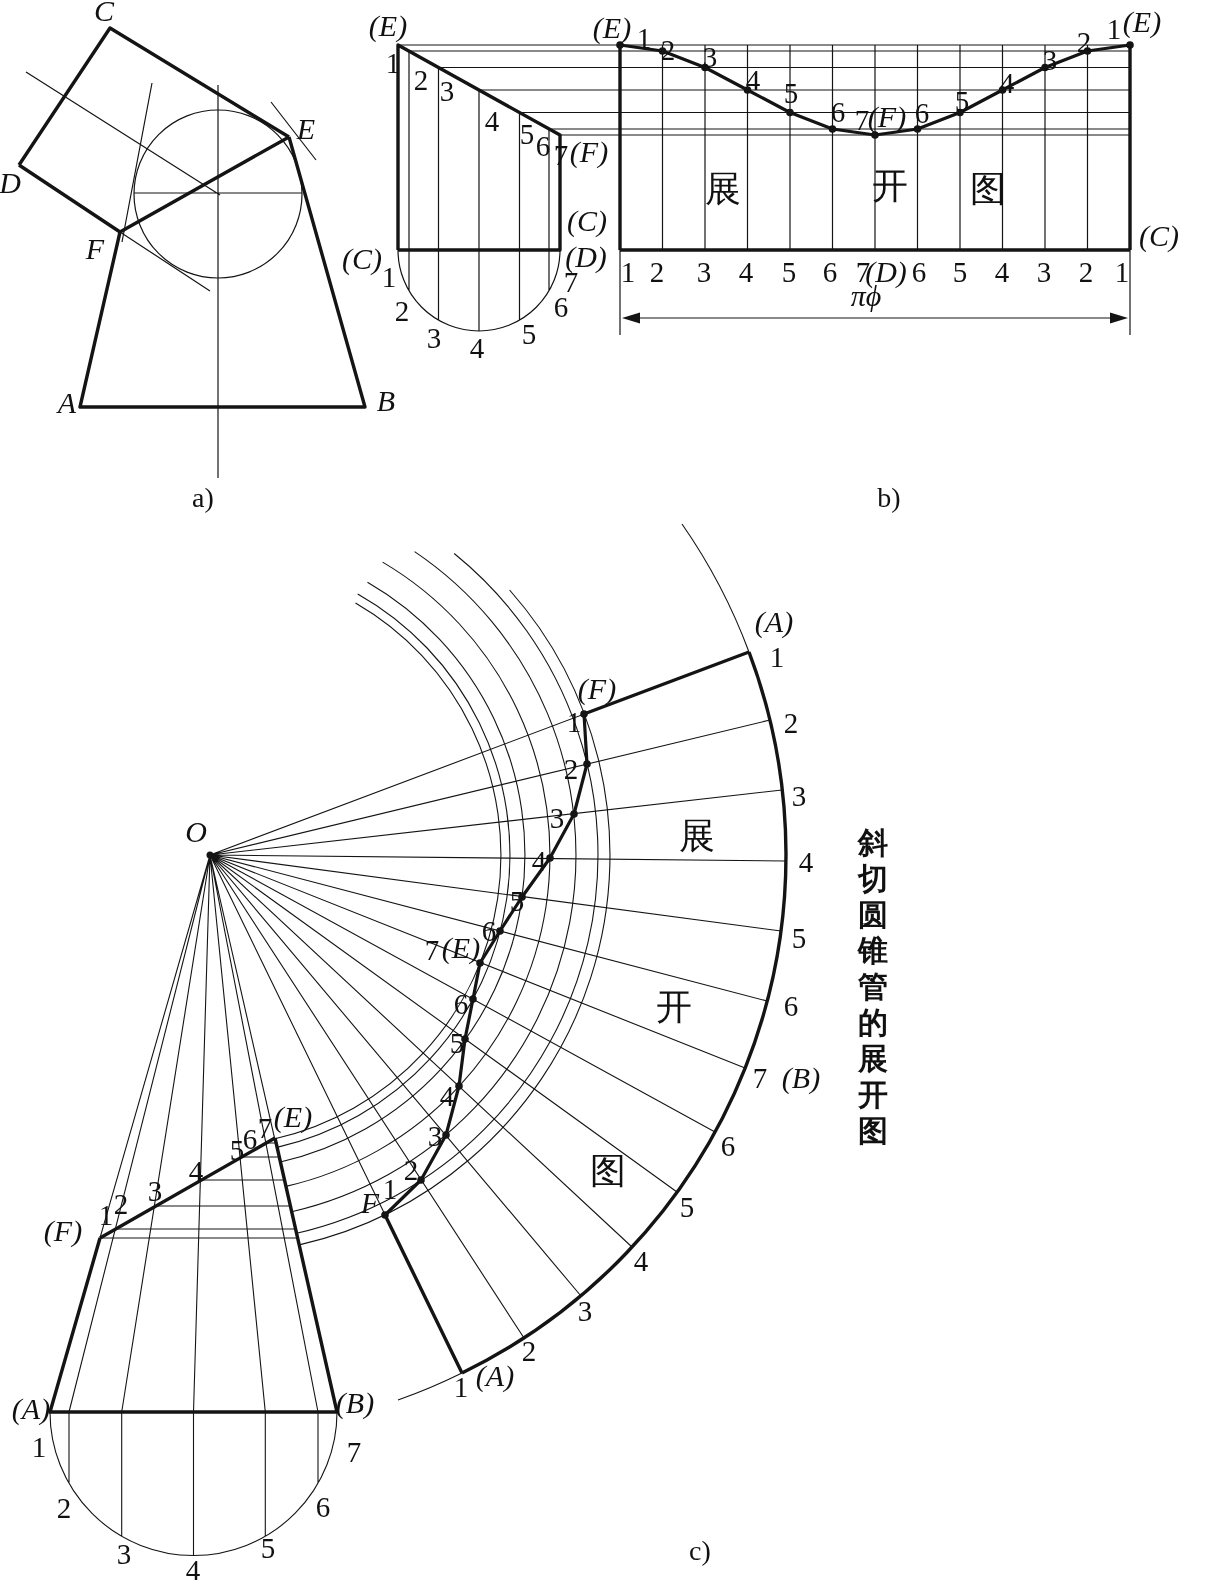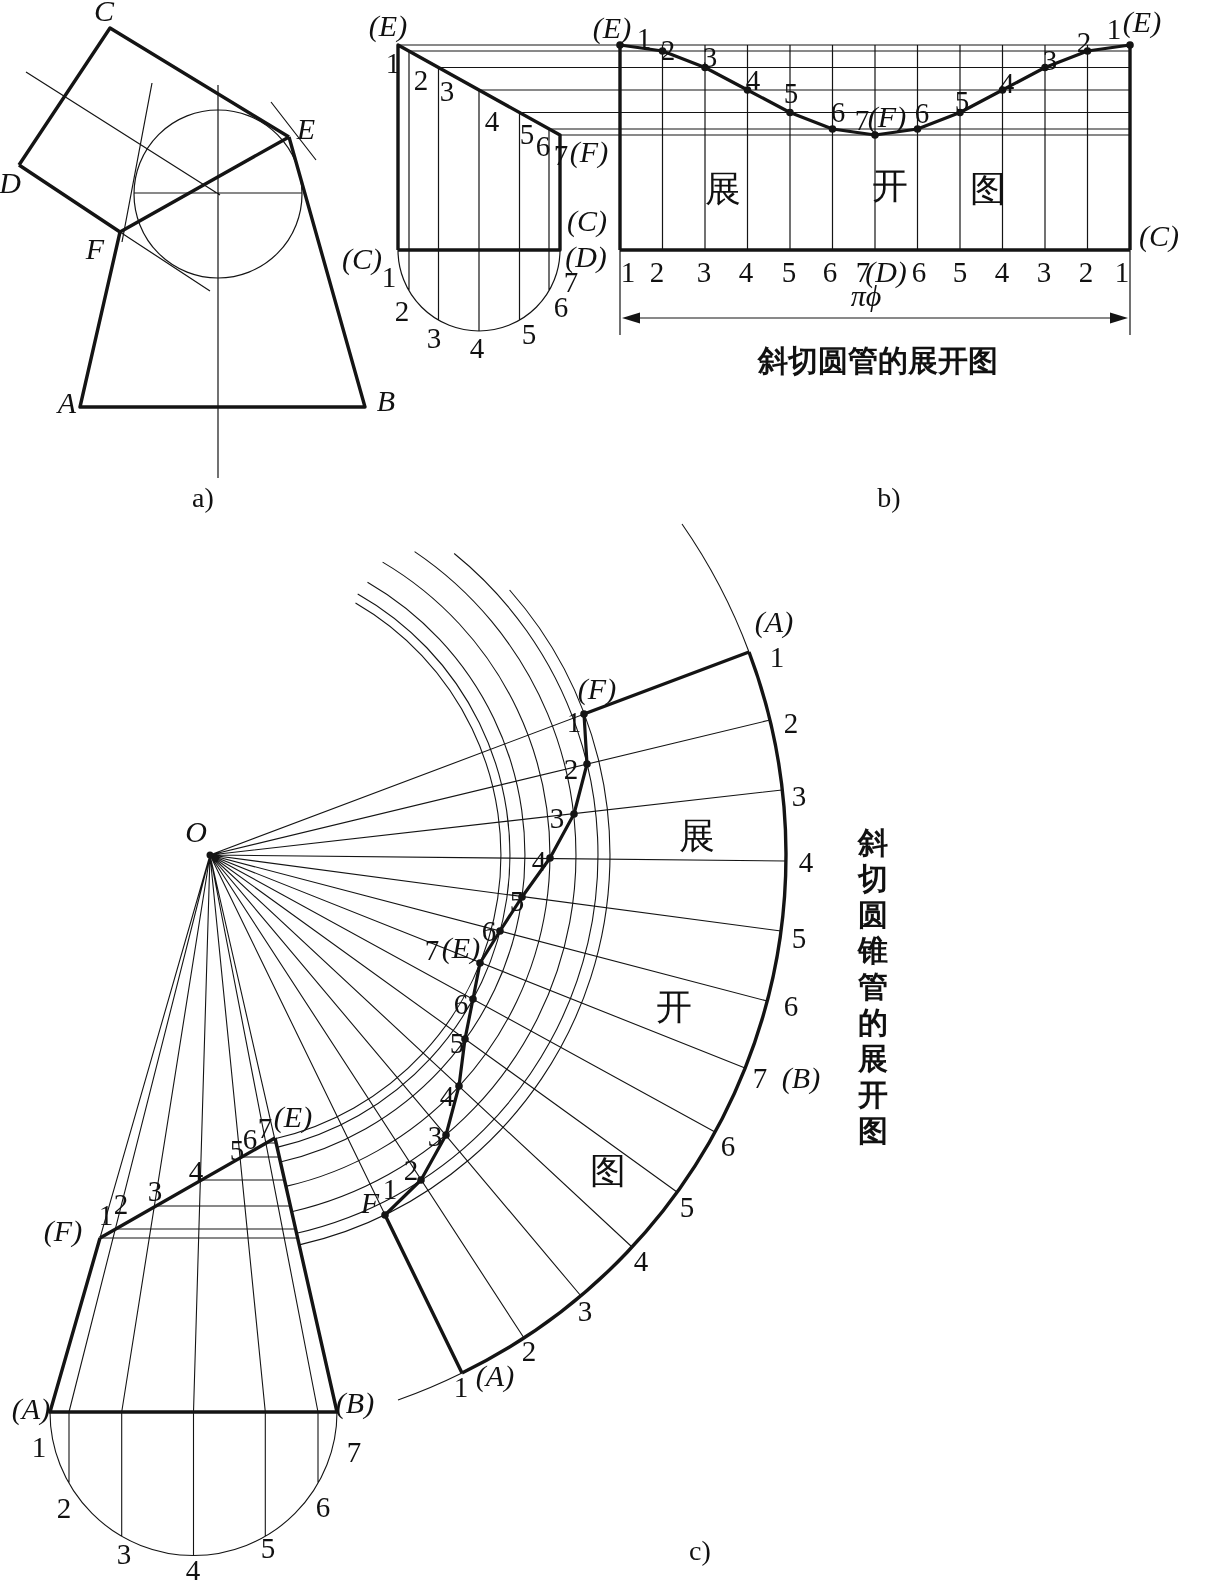--- a/index.html
+++ b/index.html
@@ -222,14 +222,13 @@
       <div class="lbl kv" style="left: 873px; top: 879px;">切</div>
       <div class="lbl kv" style="left: 873px; top: 915px;">圆</div>
       <div class="lbl kv" style="left: 873px; top: 951px;">锥</div>
       <div class="lbl kv" style="left: 873px; top: 987px;">管</div>
       <div class="lbl kv" style="left: 873px; top: 1023px;">的</div>
       <div class="lbl kv" style="left: 873px; top: 1059px;">展</div>
       <div class="lbl kv" style="left: 873px; top: 1095px;">开</div>
       <div class="lbl kv" style="left: 873px; top: 1131px;">图</div>
     </div>
 
-  <div id="caption-b">斜切圆管的展开图</div>
 </div>
 
 </body></html>

